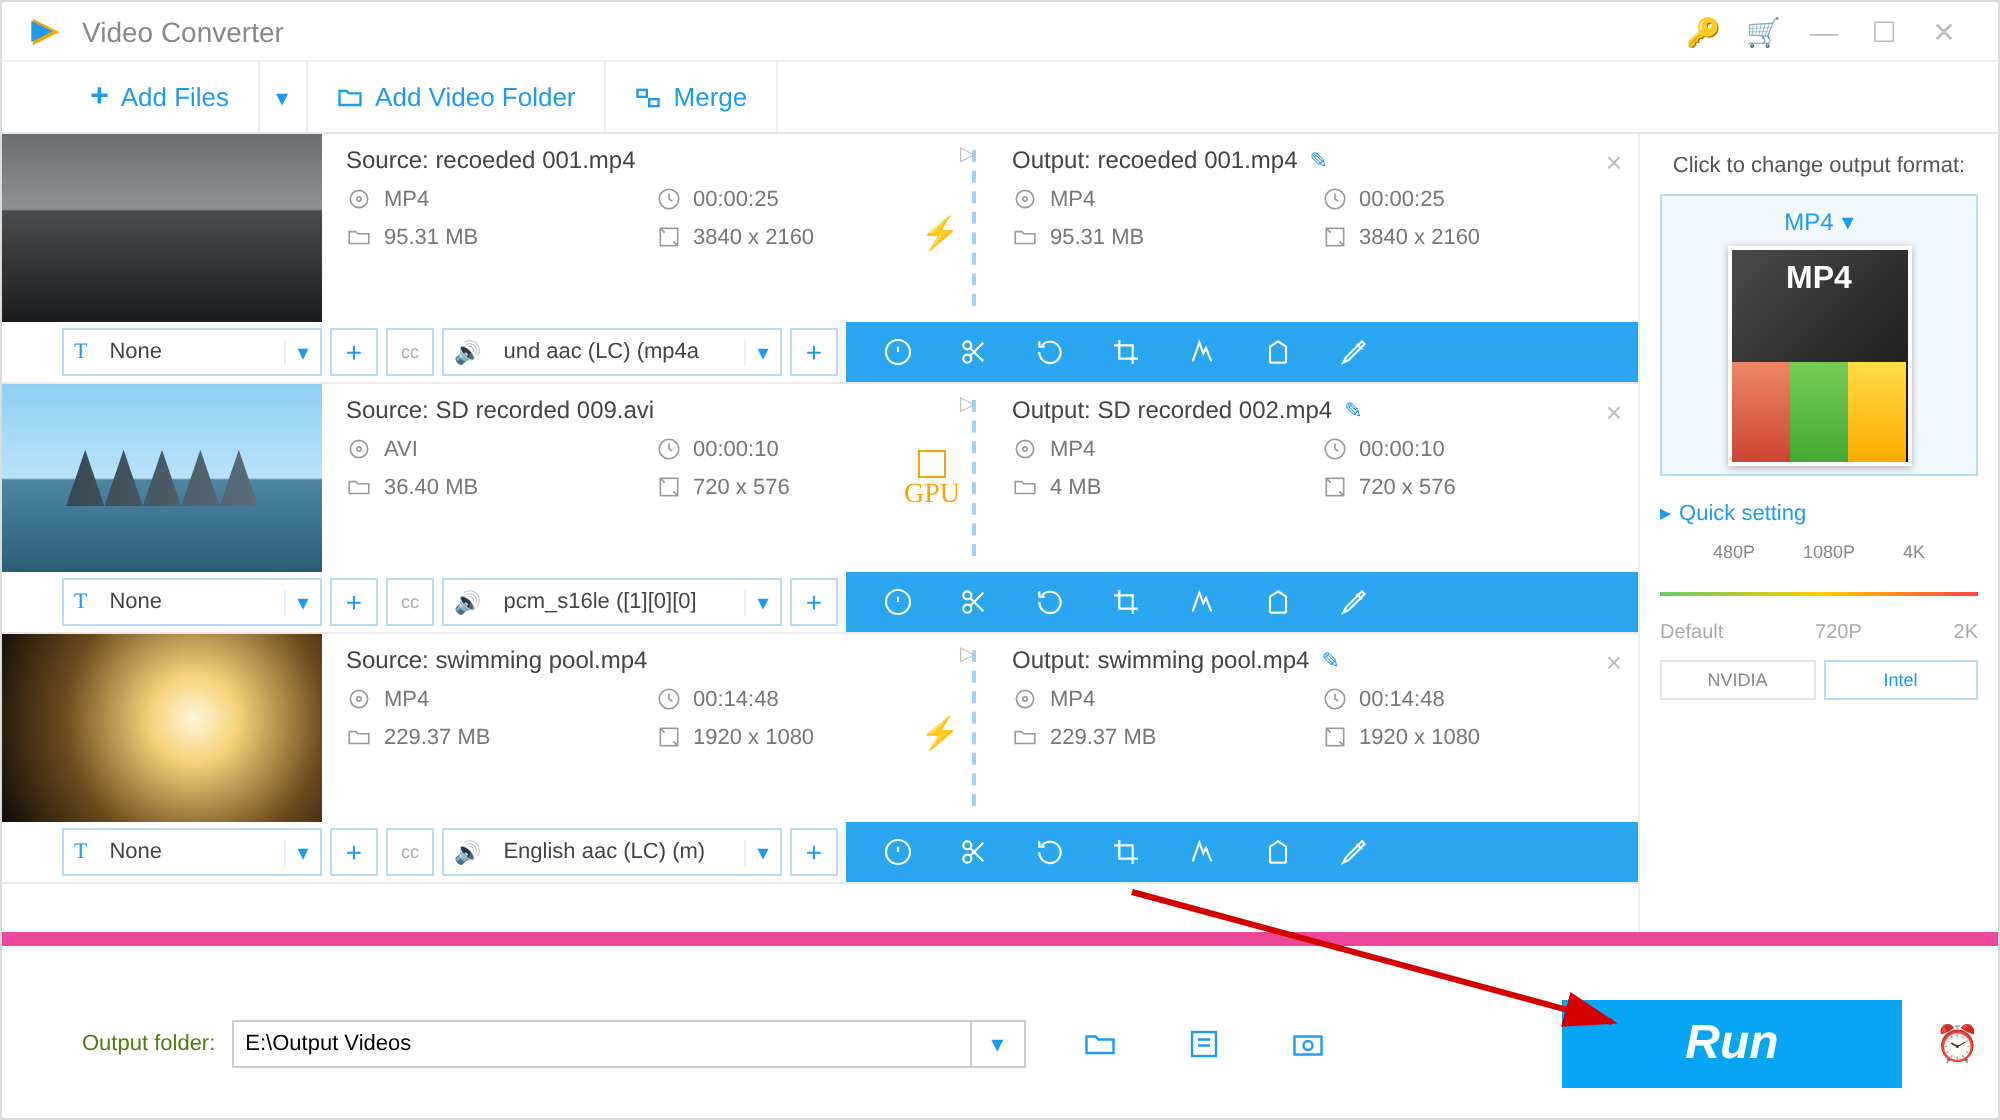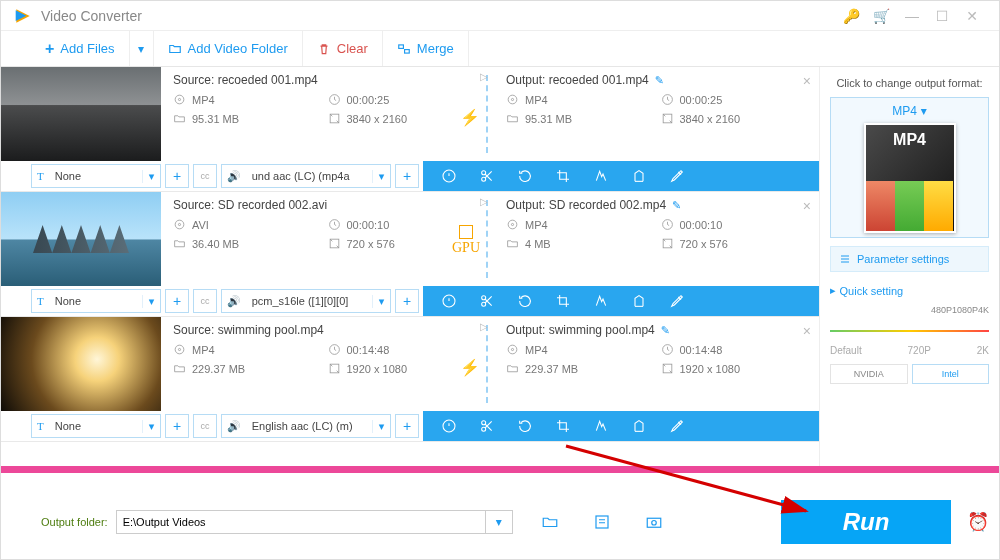--- a/index.html
+++ b/index.html
@@ -55,21 +55,21 @@
   .fmt-img .label{position:absolute;top:6px;left:0;right:0;text-align:center;color:#fff;font-size:16px;font-weight:bold;}
   .fmt-strip{position:absolute;bottom:0;left:0;right:0;height:50px;display:flex;}
   .fmt-strip div{flex:1;}
   .fmt-strip .a{background:linear-gradient(#e86,#c43);}
   .fmt-strip .b{background:linear-gradient(#7c5,#4a3);}
   .fmt-strip .c{background:linear-gradient(#fd4,#fa0);}
   .side-btn{background:#eef7fd;border:1px solid #d5ecfa;padding:6px 8px;color:#1e9bf0;display:flex;align-items:center;gap:6px;font-size:11px;}
   .qs-title{color:#1e9bf0;display:flex;align-items:center;gap:4px;font-size:11px;margin-top:4px;}
   .qs-scale{position:relative;height:24px;margin:4px 0 0;}
   .qs-line{position:absolute;top:11px;left:0;right:0;height:2px;background:linear-gradient(90deg,#6c6,#fc0,#f44);}
-  .qs-labels{display:flex;justify-content:flex-end;font-size:9px;color:#888;}
+  .qs-labels{display:flex;justify-content:center;font-size:9px;color:#888;gap:24px;}
   .qs-labels2{display:flex;justify-content:space-between;font-size:10px;color:#aaa;margin-top:2px;}
   .vendors{display:flex;gap:4px;}
   .vendors .v{flex:1;border:1px solid #e3e3e3;padding:4px;font-size:9px;color:#888;text-align:center;}
   .vendors .v.on{border-color:#b6dcf5;color:#1e9bf0;}
   .footer{height:54px;display:flex;align-items:center;padding:0 0 0 40px; gap:8px; margin-top:22px;}
   .out-label{font-size:11px;color:#4d7c0f;}
   .out-input{flex:0 0 370px;height:24px;border:1px solid #ccc;padding:0 6px;font-size:11px;}
   .out-wrap{display:flex;align-items:center;}
   .fsq{width:28px;height:24px;border:1px solid #ccc;margin-left:-1px;display:flex;align-items:center;justify-content:center;color:#1e9bf0;}
   .f-ico{width:30px;height:26px;margin-left:14px;display:flex;align-items:center;justify-content:center;color:#1e9bf0;}
@@ -108,26 +108,20 @@
       <span class="plus">+</span>
       <span>Add Files</span>
     </div>
   <div class="tb-drop">▾</div>
   <div class="tb-item">
     <svg class="tb-icon" viewBox="0 0 24 24">
         <path d="M3 6h6l2 2h10v10H3z" fill="none" stroke="#1e9bf0" stroke-width="2"></path>
       </svg>
     <span>Add Video Folder</span>
   </div>
-  <div class="tb-item tb-clear">
-    <svg class="tb-icon" viewBox="0 0 24 24">
-        <path d="M6 7h12M9 7V5h6v2M8 7l1 13h6l1-13" fill="none" stroke="#d9534f" stroke-width="2"></path>
-      </svg>
-    <span>Clear</span>
-  </div>
   <div class="tb-item tb-merge">
     <svg class="tb-icon" viewBox="0 0 24 24">
         <rect x="3" y="5" width="8" height="6" fill="none" stroke="#1e9bf0" stroke-width="2"></rect>
         <rect x="13" y="13" width="8" height="6" fill="none" stroke="#1e9bf0" stroke-width="2"></rect>
       </svg>
     <span>Merge</span>
   </div>
 </div>
 
 <div class="main">
@@ -268,21 +262,21 @@
             </div>
           </div>
     </div>
   </div>
   <div class="item">
     <div class="item-body">
       <div class="thumb">
             <div class="thumb-inner t1"></div>
           </div>
       <div class="src-col">
-        <div class="row-title">Source: SD recorded 002.avi</div>
+        <div class="row-title">Source: SD recorded 009.avi</div>
 
     <div class="info-grid">
       <div class="info-cell">
                 <svg viewBox="0 0 24 24">
                   <circle cx="12" cy="12" r="8"></circle>
                   <circle cx="12" cy="12" r="2"></circle>
                 </svg>
                 <span>AVI</span>
               </div>
       <div class="info-cell">
@@ -554,26 +548,20 @@
         </div>
       <div class="fmt-img">
         <div class="label">MP4</div>
         <div class="fmt-strip">
             <div class="a"></div>
             <div class="b"></div>
             <div class="c"></div>
           </div>
       </div>
     </div>
-    <div class="side-btn">
-      <svg width="12" height="12" viewBox="0 0 24 24">
-          <path d="M4 6h16M4 12h16M4 18h16" stroke="#1e9bf0" stroke-width="2"></path>
-        </svg>
-      <span>Parameter settings</span>
-    </div>
     <div class="qs-title">
         <span style="color:#1e9bf0">▸</span>
         <span>Quick setting</span>
       </div>
     <div>
       <div class="qs-labels">
         <span>480P</span>
           <span>1080P</span>
           <span>4K</span>
       </div>

